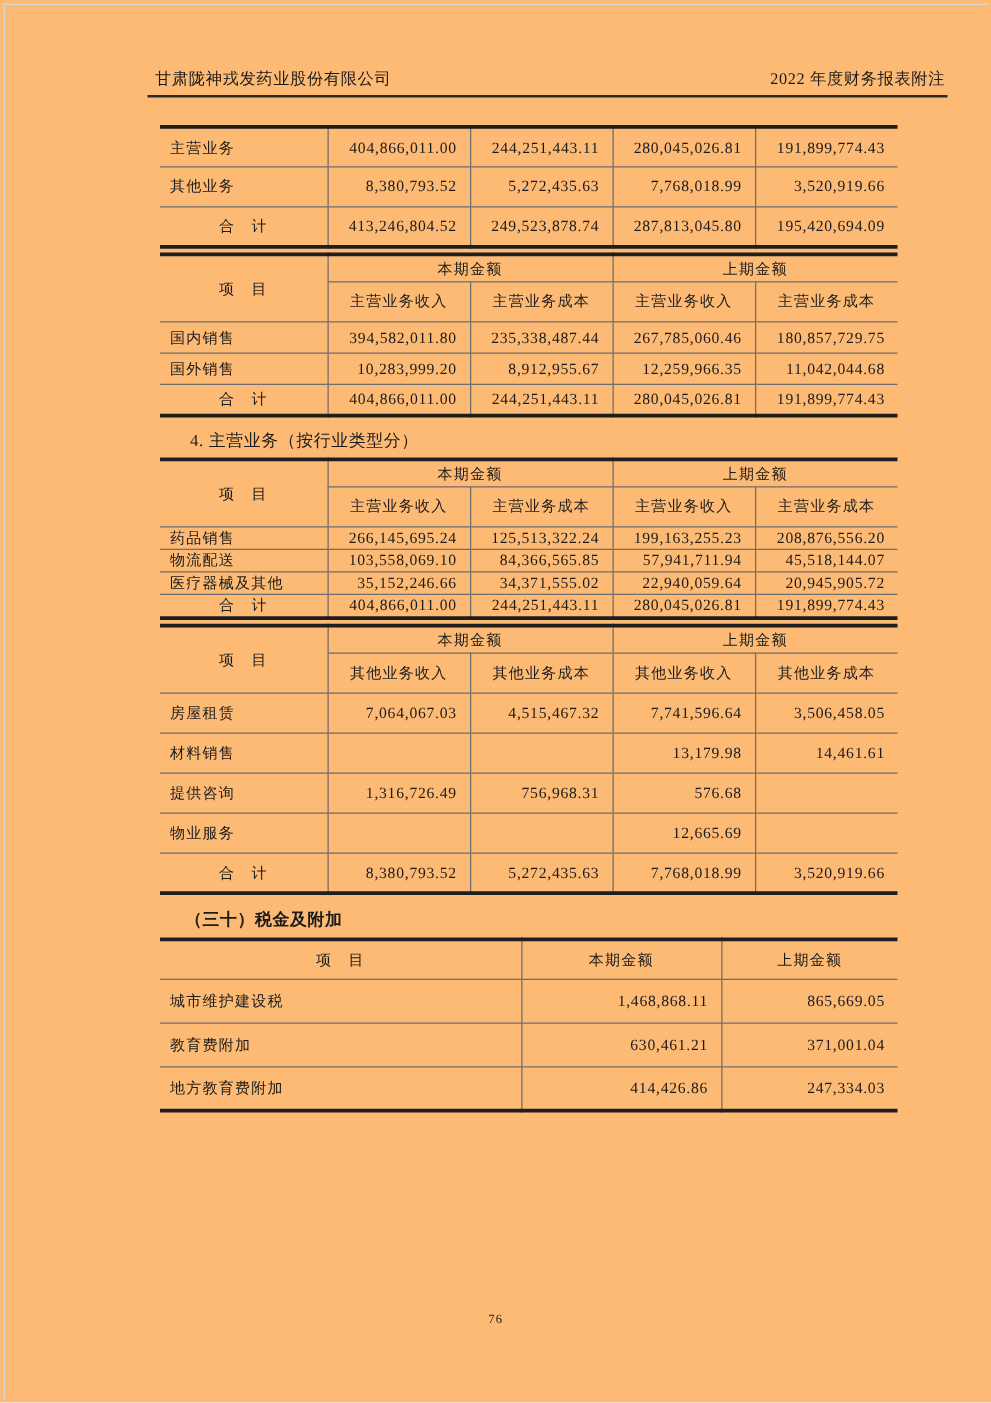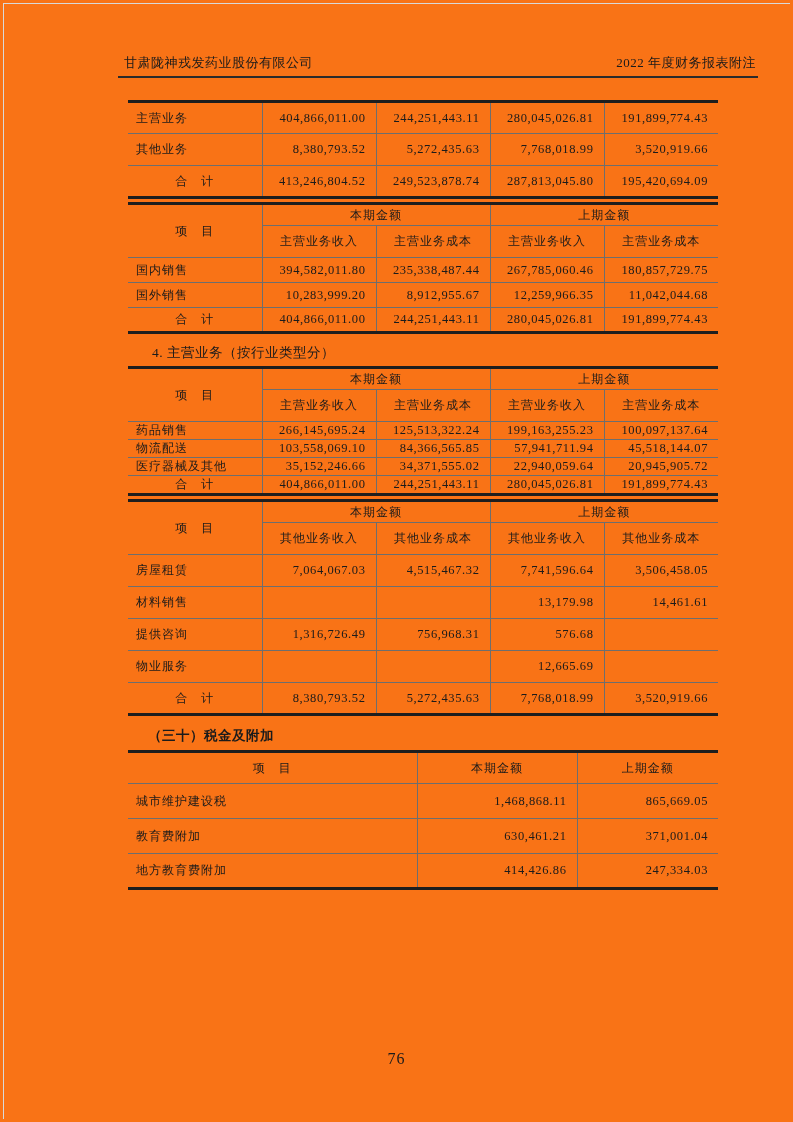--- a/index.html
+++ b/index.html
@@ -1,19 +1,19 @@
 <!DOCTYPE html>
 <html><head>
 <meta charset="utf-8">
 <style>
   * { margin:0; padding:0; box-sizing:border-box; }
   html,body { background:#ffffff; }
   body { font-family:"Liberation Serif","DejaVu Serif",serif; color:#1b1b1b; }
   .page {
-    position:relative; width:793px; height:1122px; background:#f97316;
+    position:relative; width:793px; height:1122px; background:#fdba74;
     overflow:hidden; margin:0 auto;
   }
   .scan-frame { position:absolute; inset:3px; border-top:1px solid #d9d9d9; border-left:1px solid #d9d9d9; pointer-events:none; }
 
   .doc-header {
     position:absolute; left:118px; top:48px; width:640px; height:30px;
     border-bottom:2px solid #2b2b2b;
     display:flex; justify-content:space-between; align-items:flex-end;
     padding:0 2px 4px 6px; font-size:13px; letter-spacing:0.5px;
   }
@@ -50,21 +50,21 @@
 
   .m-t2 { margin-top:3px; }
   .m-t3 { margin-top:3px; }
   .s4m { margin:10px 0 4px 24px; }
   .s5m { margin:10px 0 4px 24px; }
   .s30m { margin:11px 0 5px 20px; }
   .m-t5 { margin-top:4px; }
 
   .page-num {
     position:absolute; left:0; top:1050px; width:100%;
-    text-align:center; font-size:16px; letter-spacing:1px;
+    text-align:center; font-size:10px; letter-spacing:1px;
   }
 </style>
 </head>
 <body>
 
 <div class="page">
   <div class="scan-frame"></div>
 
   <div class="doc-header">
     <span>甘肃陇神戎发药业股份有限公司</span>
@@ -171,21 +171,21 @@
         <td class="ctr">主营业务收入</td>
         <td class="ctr">主营业务成本</td>
         <td class="ctr">主营业务收入</td>
         <td class="ctr">主营业务成本</td>
       </tr>
       <tr class="r-data">
         <td class="lbl">药品销售</td>
         <td class="num">266,145,695.24</td>
         <td class="num">125,513,322.24</td>
         <td class="num">199,163,255.23</td>
-        <td class="num">100,097,137.64</td>
+        <td class="num">208,876,556.20</td>
       </tr>
       <tr class="r-data">
         <td class="lbl">物流配送</td>
         <td class="num">103,558,069.10</td>
         <td class="num">84,366,565.85</td>
         <td class="num">57,941,711.94</td>
         <td class="num">45,518,144.07</td>
       </tr>
       <tr class="r-data">
         <td class="lbl">医疗器械及其他</td>

